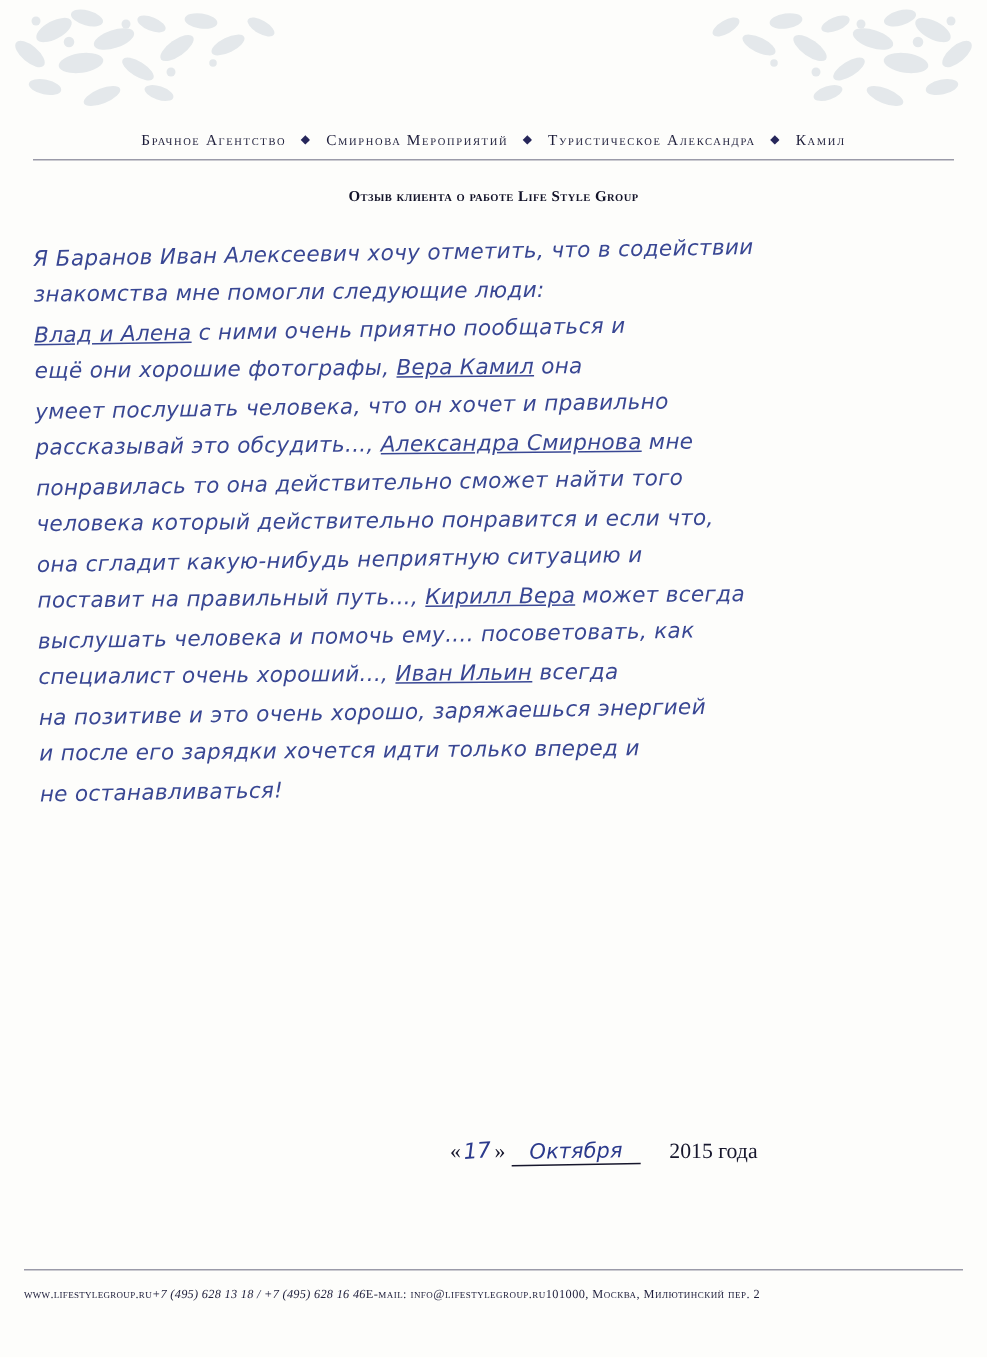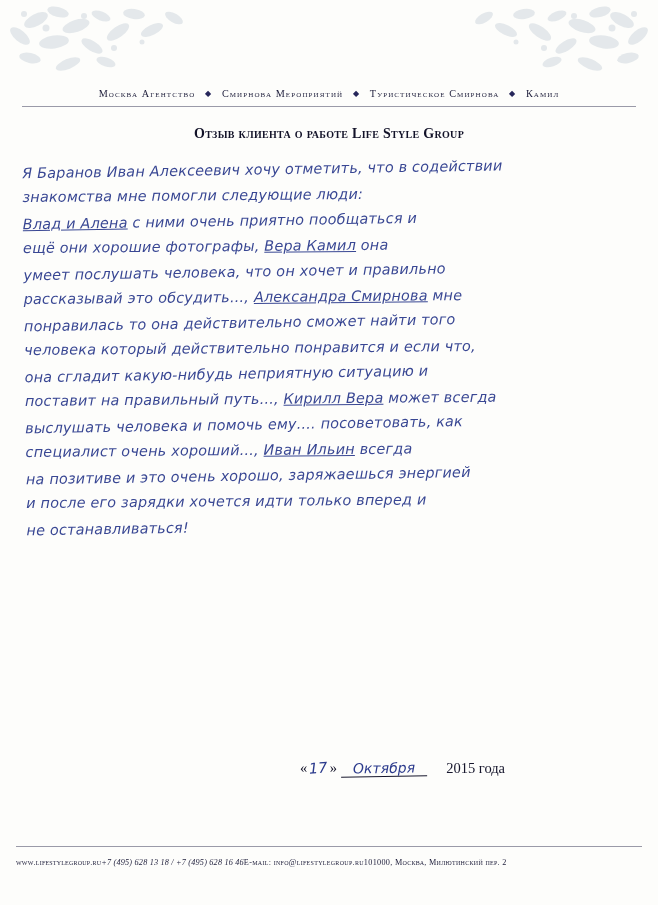--- a/index.html
+++ b/index.html
@@ -94,21 +94,21 @@
     background: #9a9aa8;
   }
 
   
   .doc-title {
     position: absolute;
     top: 126px;
     left: 0;
     right: 0;
     text-align: center;
-    font-size: 14px;
+    font-size: 10px;
     font-weight: bold;
     letter-spacing: 0.3px;
     color: #121228;
     font-variant: small-caps;
   }
 
   
   .handwriting {
     position: absolute;
     top: 160px;
@@ -245,25 +245,25 @@
         <circle cx="78" cy="14" r="3"></circle>
         <circle cx="108" cy="46" r="3"></circle>
         <circle cx="136" cy="40" r="2.5"></circle>
         <circle cx="18" cy="12" r="3"></circle>
       </g>
     </svg>
   </div>
 
 
   <div class="services">
-    <span>Москва Агентство</span>
+    <span>Брачное Агентство</span>
     <span class="sep">◆</span>
     <span>Смирнова Мероприятий</span>
     <span class="sep">◆</span>
-    <span>Туристическое Смирнова</span>
+    <span>Туристическое Александра</span>
     <span class="sep">◆</span>
     <span>Камил</span>
   </div>
   <div class="rule-top"></div>
 
   <div class="doc-title">Отзыв клиента о работе Life Style Group</div>
 
   <div class="handwriting">
     <span class="hw-line">Я Баранов Иван Алексеевич хочу отметить, что в содействии</span>
     <span class="hw-line">знакомства мне помогли следующие люди:</span>

